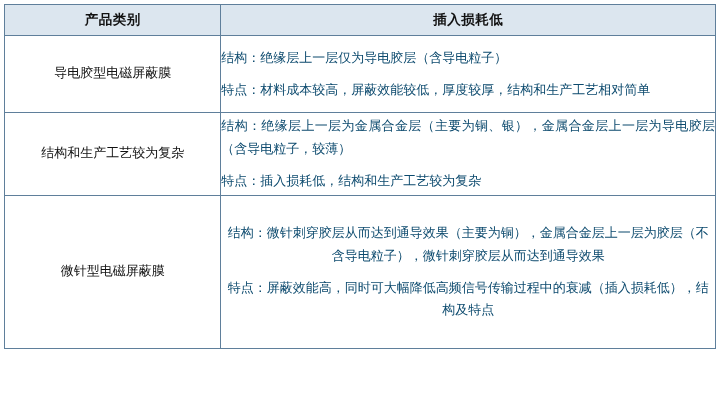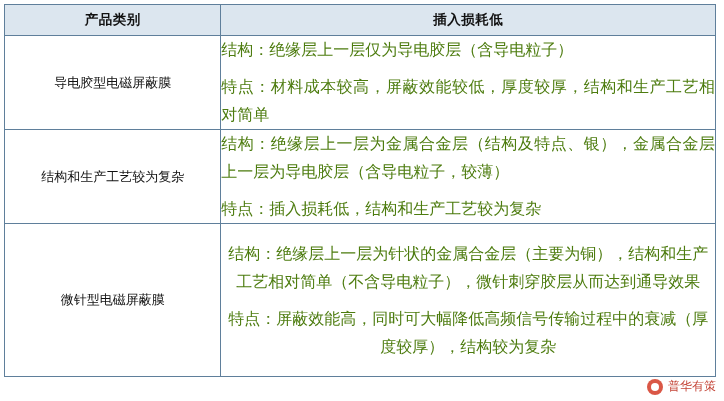--- a/index.html
+++ b/index.html
@@ -46,26 +46,27 @@
   }
   .col-category { width: 216px; }
   .col-detail { width: 494px; }
 
   td.category-cell {
     text-align: center;
     font-size: 13px;
     color: #111111;
     padding: 6px 4px;
     line-height: 1.5;
+    font-family: Liberation Mono, monospace;
   }
   td.detail-cell {
     padding: 9px 12px 9px 14px;
-    font-size: 16px;
+    font-size: 13px;
     line-height: 1.75;
-    color: #4d7c0f;
+    color: #0c4a6e;
     text-align: justify;
   }
   .detail-para {
     margin: 0 0 9px 0;
   }
   .detail-para:last-child {
     margin-bottom: 0;
   }
   .row-1 td { height: 76px; }
   .row-2 td { height: 82px; }
@@ -125,32 +126,28 @@
       <tr class="row-1">
         <td class="category-cell">导电胶型电磁屏蔽膜</td>
         <td class="detail-cell">
           <p class="detail-para">结构：绝缘层上一层仅为导电胶层（含导电粒子）</p>
           <p class="detail-para">特点：材料成本较高，屏蔽效能较低，厚度较厚，结构和生产工艺相对简单</p>
         </td>
       </tr>
       <tr class="row-2">
         <td class="category-cell">结构和生产工艺较为复杂</td>
         <td class="detail-cell">
-          <p class="detail-para">结构：绝缘层上一层为金属合金层（结构及特点、银），金属合金层上一层为导电胶层（含导电粒子，较薄）</p>
+          <p class="detail-para">结构：绝缘层上一层为金属合金层（主要为铜、银），金属合金层上一层为导电胶层（含导电粒子，较薄）</p>
           <p class="detail-para">特点：插入损耗低，结构和生产工艺较为复杂</p>
         </td>
       </tr>
       <tr class="row-3">
         <td class="category-cell">微针型电磁屏蔽膜</td>
         <td class="detail-cell">
-          <p class="detail-para">结构：绝缘层上一层为针状的金属合金层（主要为铜），结构和生产工艺相对简单（不含导电粒子），微针刺穿胶层从而达到通导效果</p>
-          <p class="detail-para">特点：屏蔽效能高，同时可大幅降低高频信号传输过程中的衰减（厚度较厚），结构较为复杂</p>
+          <p class="detail-para">结构：微针刺穿胶层从而达到通导效果（主要为铜），金属合金层上一层为胶层（不含导电粒子），微针刺穿胶层从而达到通导效果</p>
+          <p class="detail-para">特点：屏蔽效能高，同时可大幅降低高频信号传输过程中的衰减（插入损耗低），结构及特点</p>
         </td>
       </tr>
     </tbody>
   </table>
 
-  <div class="watermark">
-    <span class="wm-logo"></span>
-    <span class="wm-text">普华有策</span>
-  </div>
 
 </div>
 
 </body></html>

